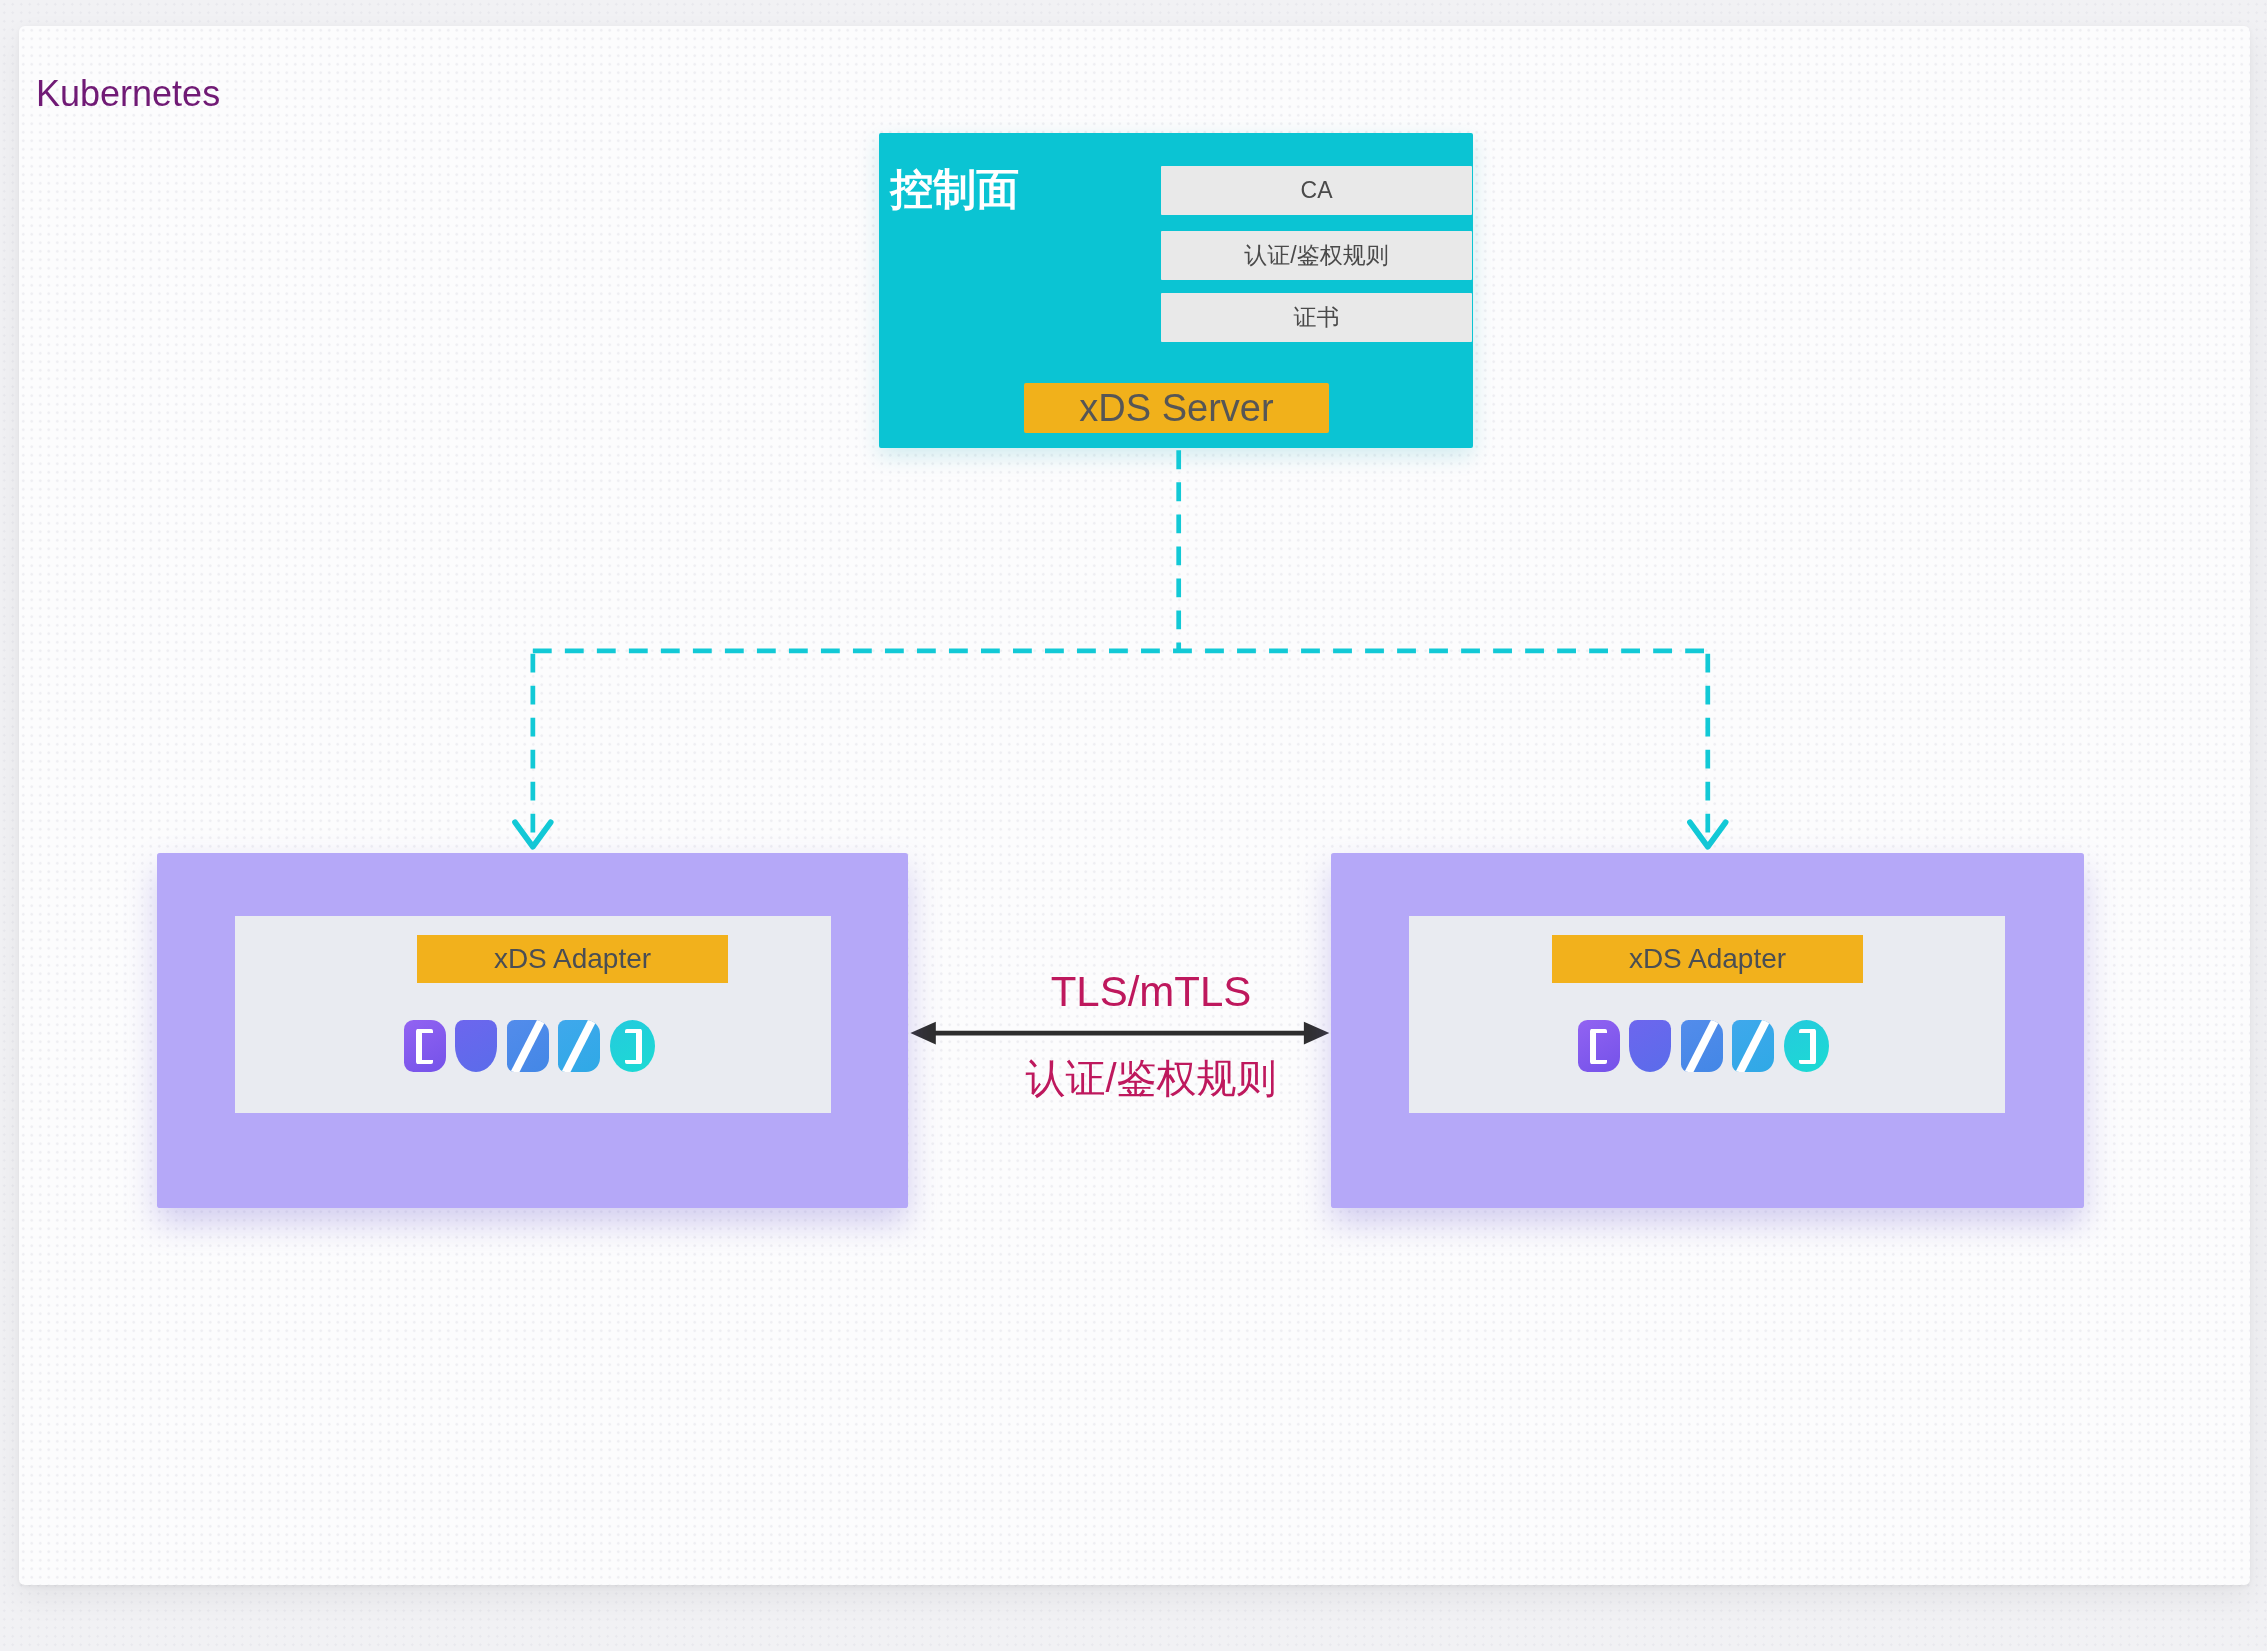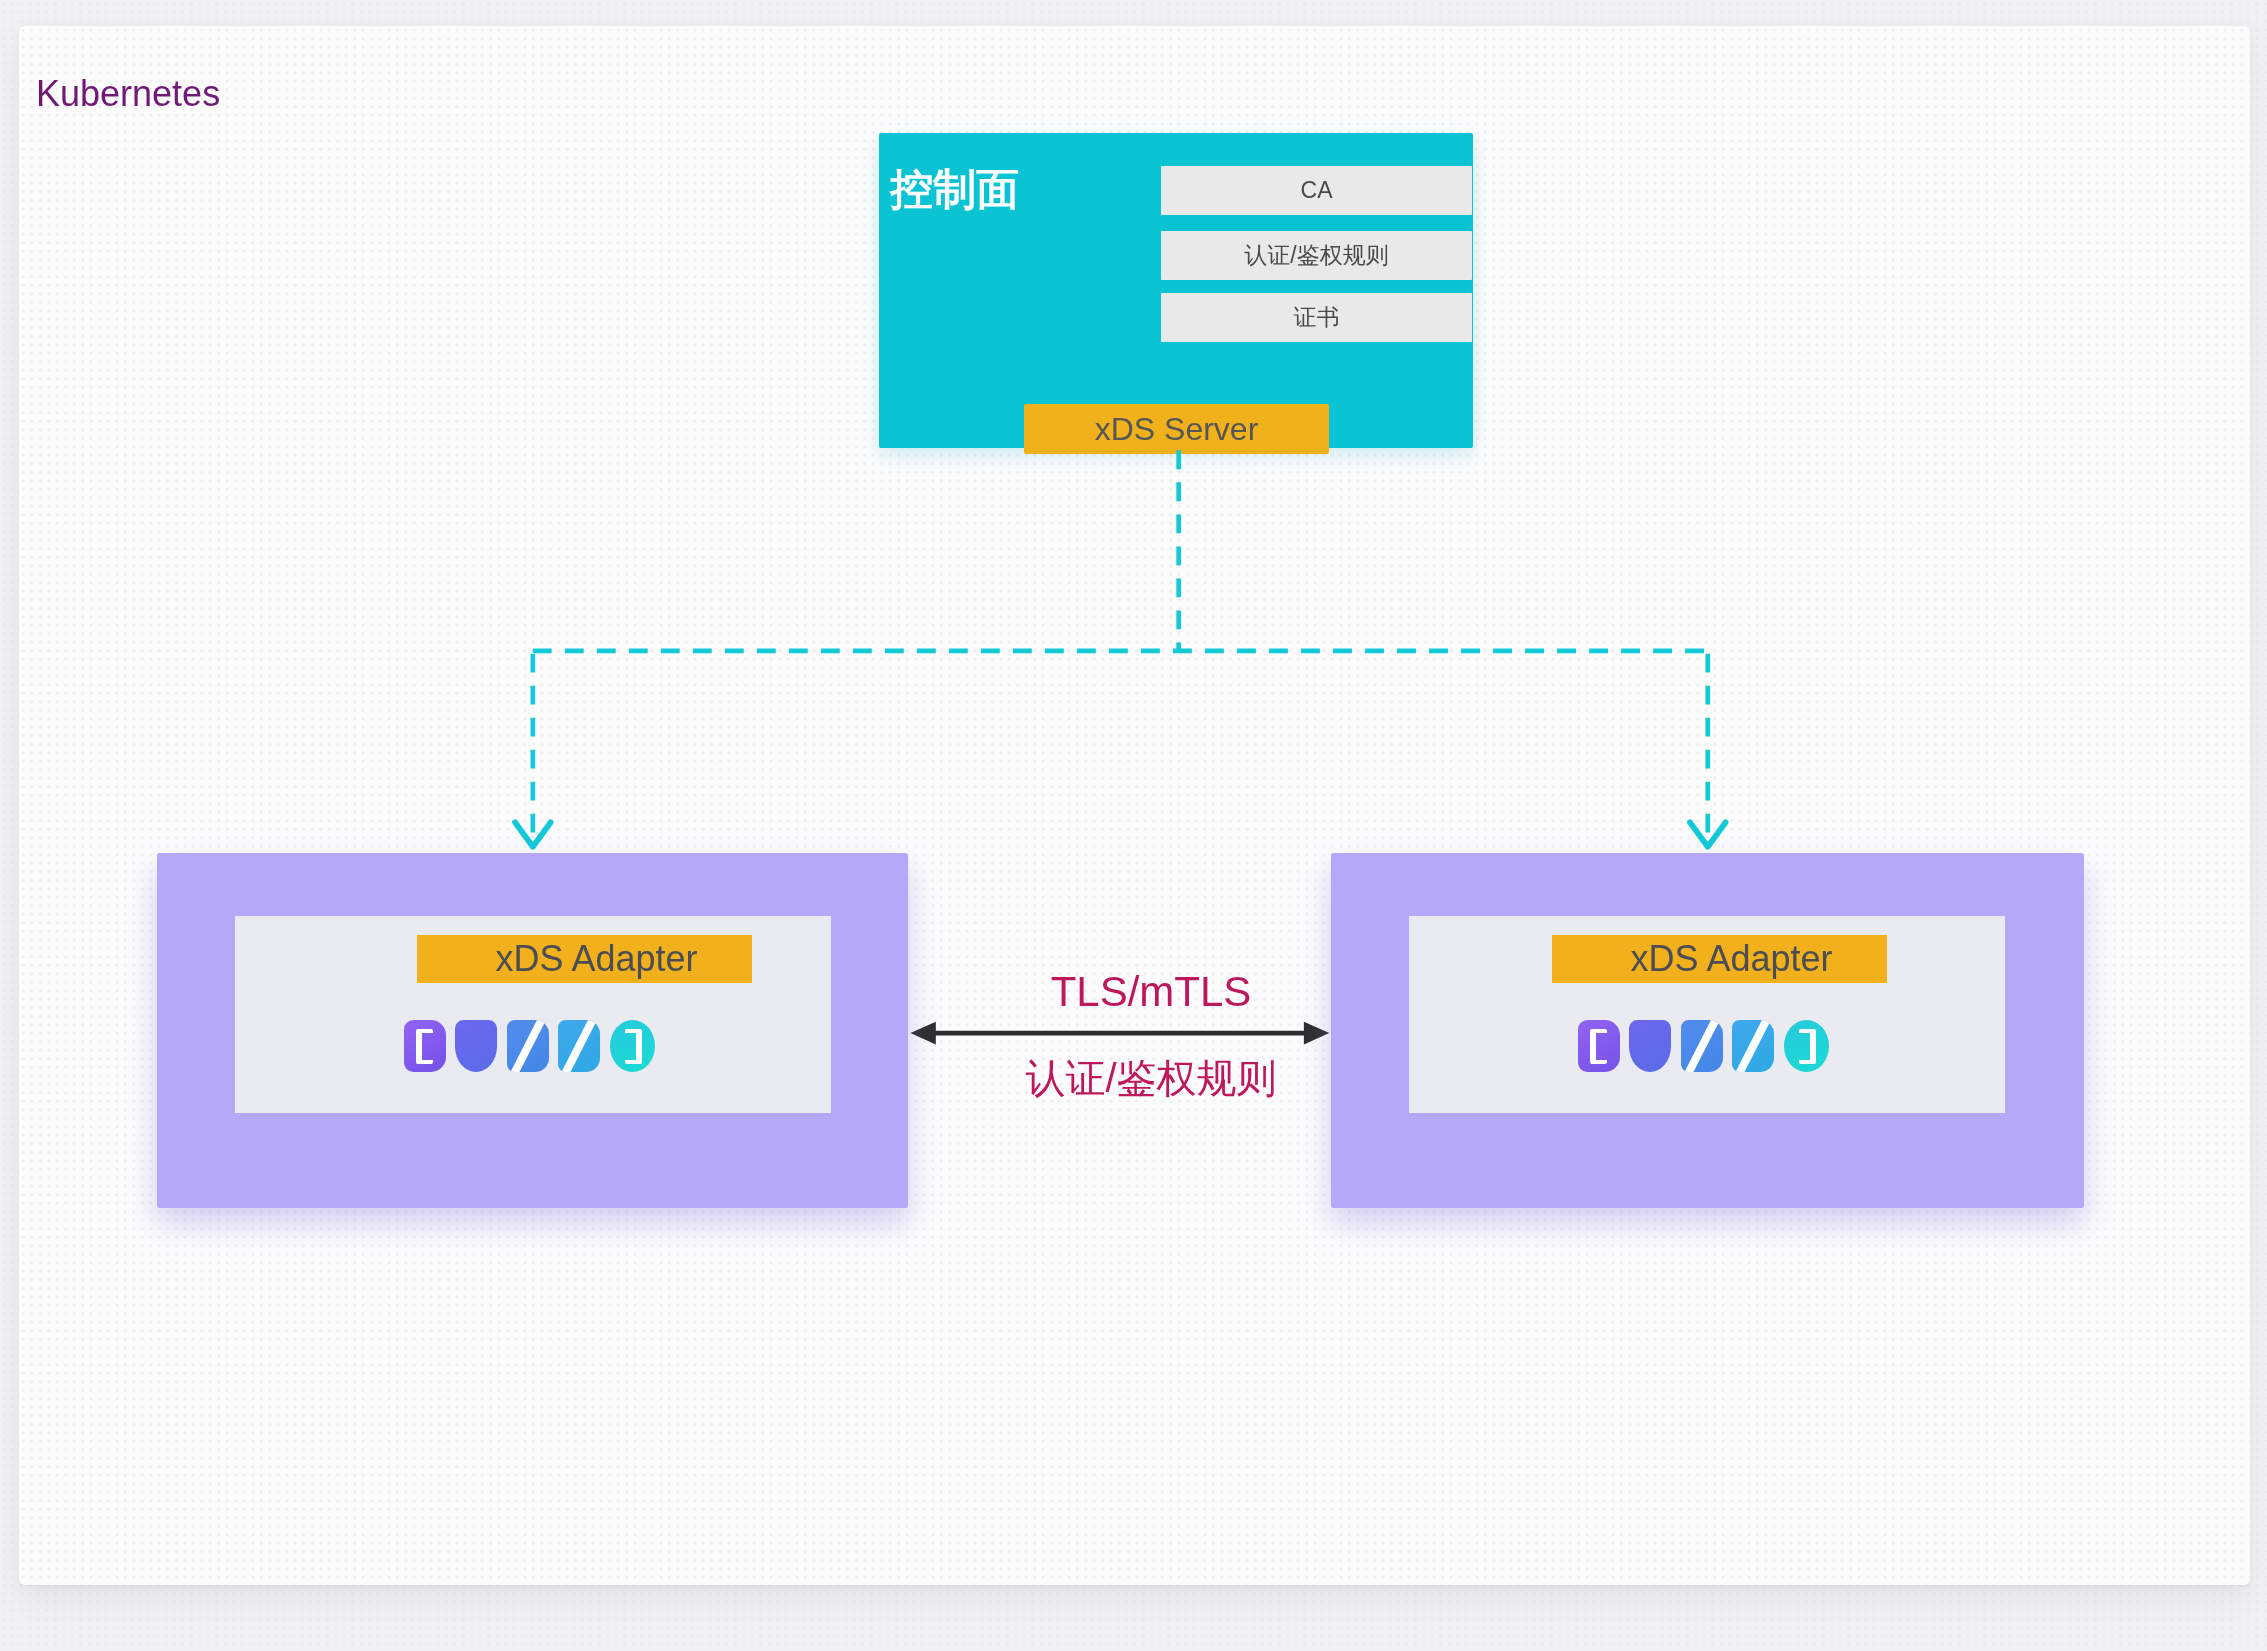--- a/index.html
+++ b/index.html
@@ -38,24 +38,23 @@
     position:absolute;left:282px;width:311px;height:49px;
     background:#e9e9e9;color:#4a4a4a;font-size:23px;
     display:flex;align-items:center;justify-content:center;
     border-radius:0.9px;
   }
   .cp-row-0{top:33px;}
   .cp-row-1{top:98px;}
   .cp-row-2{top:160px;}
   .cp-server{
     position:absolute;left:145px;top:250px;width:305px;height:50px;
-    background:#f1b11b;color:#565656;font-size:32px;
+    background:#f1b11b;color:#565656;font-size:38px;
     display:flex;align-items:center;justify-content:center;
     border-radius:1.9px;
-    margin-top:21px;
   }
   
   svg.connectors{position:absolute;left:0;top:0;width:2267px;height:1652px;pointer-events:none;}
   .dash{stroke:#12c9d6;stroke-width:5;fill:none;stroke-dasharray:20 14;}
   .chev{stroke:#12c9d6;stroke-width:6;fill:none;stroke-linecap:round;stroke-linejoin:round;}
   .blk{stroke:#2e2e2e;stroke-width:5;}
   .blkfill{fill:#2e2e2e;stroke:none;}
   
   .pod{
     position:absolute;top:853px;height:355px;
@@ -63,22 +62,22 @@
     box-shadow:0 15px 32px rgba(124,110,216,.33);
   }
   .pod-left{left:157px;width:751px;}
   .pod-right{left:1331px;width:753px;}
   .pod-inner{
     position:absolute;left:78px;top:63px;width:596px;height:197px;
     background:#e9ebf1;
   }
   .adapter{
     position:absolute;top:19px;width:311px;height:48px;
-    background:#f2b11c;color:#4a4e54;font-size:36px;
-    display:flex;align-items:center;justify-content:center;padding-left:24px;
+    background:#f2b11c;color:#4a4e54;font-size:28px;
+    display:flex;align-items:center;justify-content:center;
   }
   .adapter-offset{left:182px;}
   .adapter-center{left:143px;}
   
   .dubbo-logo{
     position:absolute;left:169px;top:104px;
     display:flex;gap:9.4px;align-items:flex-start;
   }
   .lg{position:relative;width:42px;height:52px;flex:0 0 auto;}
   .lg-d{border-radius:9.4px 15px 15px 9.4px;background:linear-gradient(150deg,#9263f2,#7452e9);}

